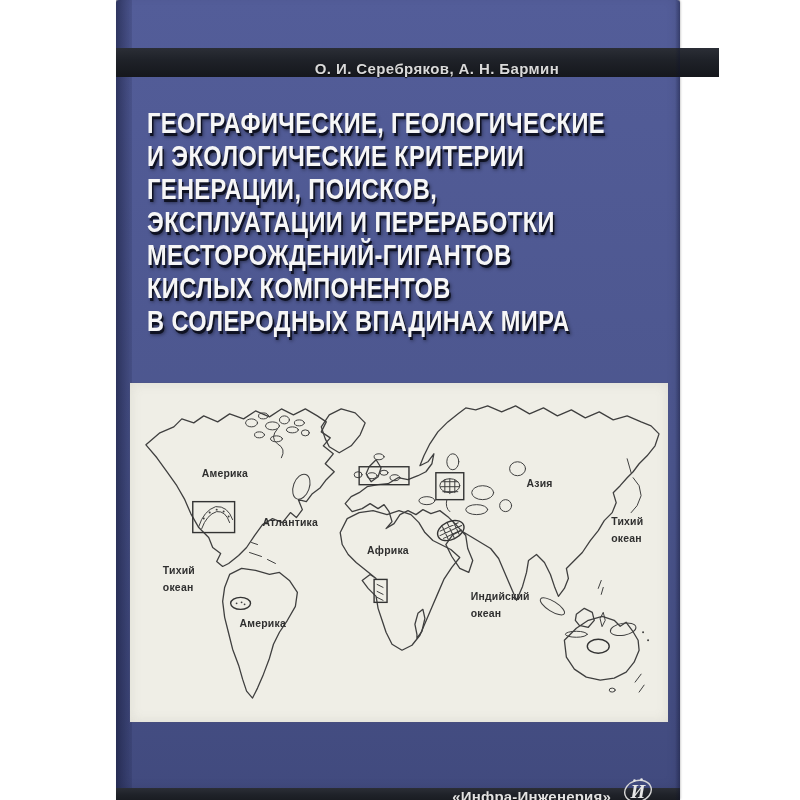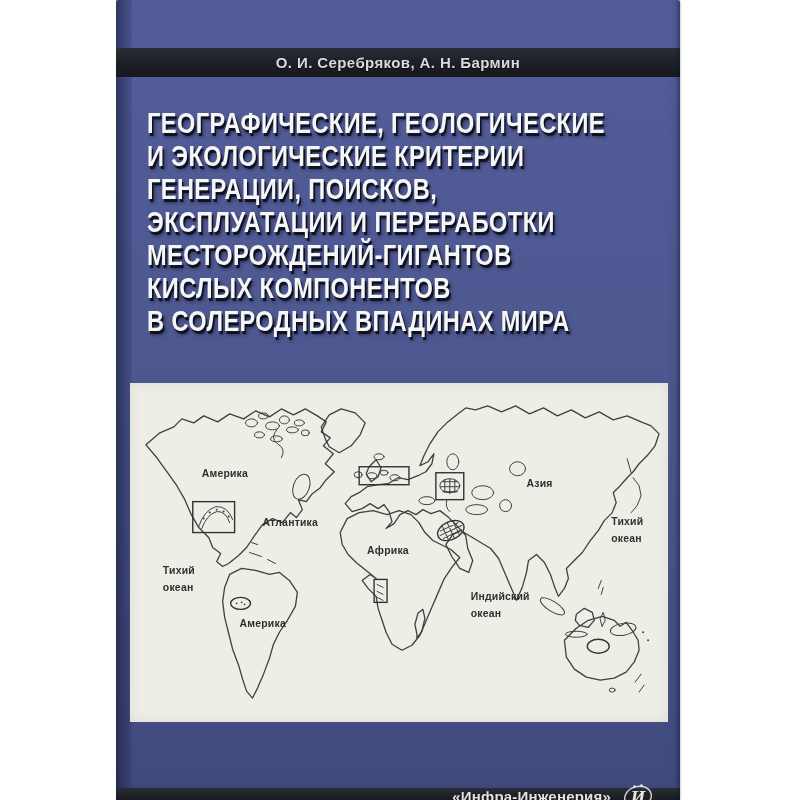--- a/index.html
+++ b/index.html
@@ -10,21 +10,21 @@
                    var(--cover-blue,#4c568e) 55%, var(--cover-blue-dark,#414a7e) 100%);
         border-radius:3px 3px 2px 2px;
         box-shadow:inset 0 -8px 14px rgba(0,0,0,.18), 1px 0 2px rgba(0,0,0,.18);}
   
   .book::before{content:"";position:absolute;left:0;top:0;width:16px;height:100%;
         background:linear-gradient(90deg, rgba(12,16,45,.45), rgba(12,16,45,.12));}
   .book::after{content:"";position:absolute;right:0;top:0;width:5px;height:100%;
         background:linear-gradient(270deg, rgba(12,16,45,.35), rgba(12,16,45,0));}
   .strip{position:absolute;left:0;width:100%;
         background:linear-gradient(180deg,#2b2e36 0%, var(--strip-dark,#1f2229) 40%, #15171c 100%);
-        display:flex;align-items:center;}
+        display:flex;align-items:flex-end;padding-left:39px;}
   .strip.top{top:48px;height:29px;justify-content:center;}
   .strip.bottom{top:788px;height:17px;justify-content:flex-end;padding-right:24px;
         box-sizing:border-box;gap:9px;}
   .authors{color:#dadada;font-size:15px;font-weight:bold;letter-spacing:.4px;
         text-shadow:0 1px 1px rgba(0,0,0,.8);}
   .pub-name{color:#e2e2e2;font-size:15px;font-weight:bold;letter-spacing:.2px;
         text-shadow:0 1px 1px rgba(0,0,0,.8);}
   .title{position:absolute;left:31px;top:106px;width:700px;}
   .title-inner{transform:scaleX(0.8);transform-origin:left top;width:700px;}
   .title-line{color:var(--title-white,#f6f6f6);font-size:29.5px;line-height:33px;

